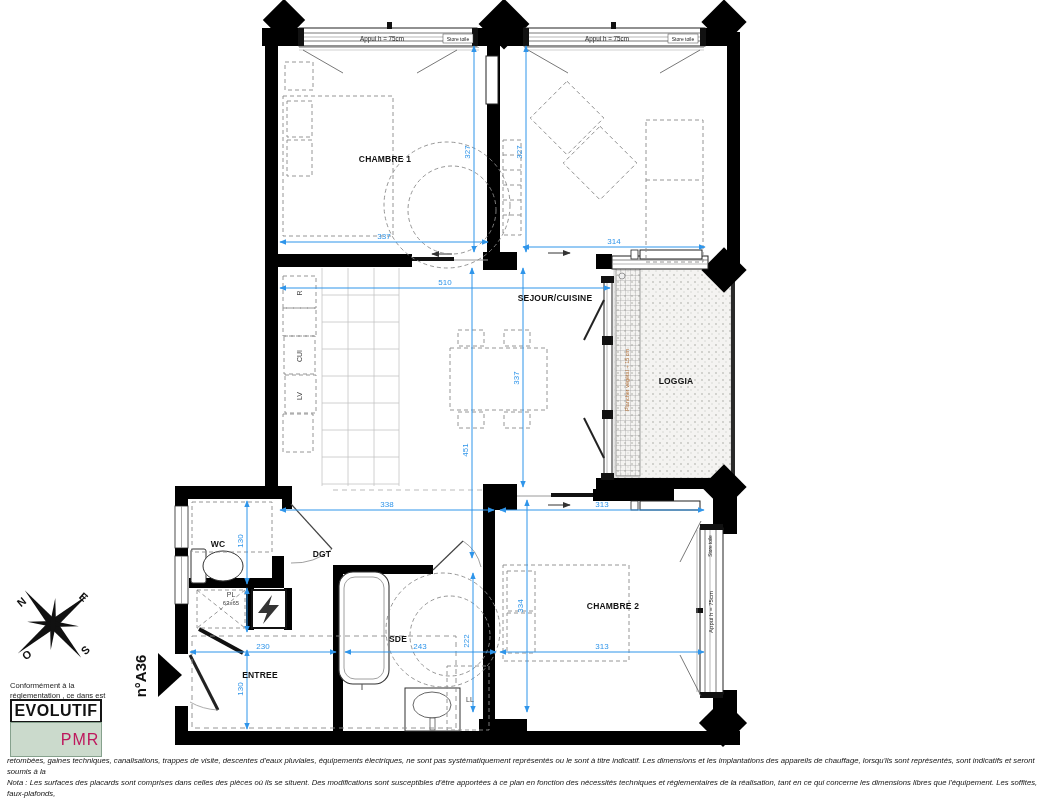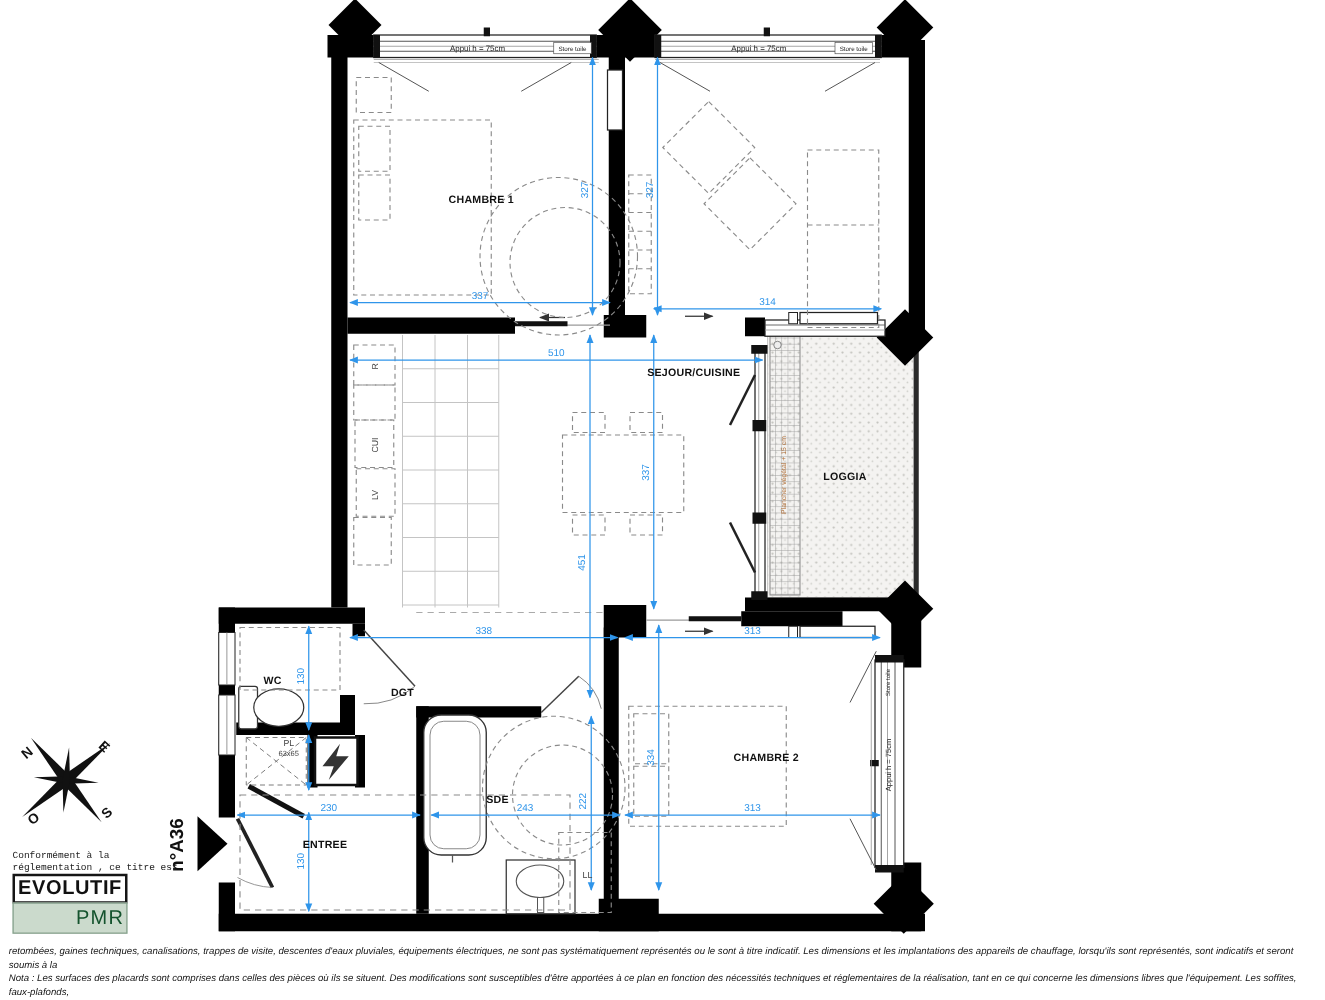--- a/index.html
+++ b/index.html
@@ -5,27 +5,27 @@
   html,body{margin:0;padding:0;background:#fff;}
   body{width:1060px;height:800px;position:relative;overflow:hidden;
        font-family:"Liberation Sans", sans-serif;}
   .stage{position:absolute;inset:0;background:#fff;}
   svg text{font-family:"Liberation Sans", sans-serif;}
   .room-label{font-size:8.5px;font-weight:bold;fill:#111;letter-spacing:.2px;}
   .small-label{font-size:7px;fill:#444;}
   .dim-label{font-size:8px;fill:#2f95ea;}
   .win-label{font-size:6.3px;fill:#222;}
   .tiny-label{font-size:5px;fill:#222;}
-  .conformity{position:absolute;left:10px;top:681px;font-size:7.6px;color:#222;line-height:9.5px;width:140px;font-family:Liberation Mono, monospace;}
+  .conformity{position:absolute;left:10px;top:681px;font-size:7.6px;color:#222;line-height:9.5px;width:140px;}
   .evolutif-box{position:absolute;left:10px;top:699px;width:92px;height:24px;border:2px solid #151515;
      background:#fff;box-sizing:border-box;display:flex;align-items:center;justify-content:center;
      font-size:16px;font-weight:bold;color:#111;letter-spacing:.5px;}
-  .pmr-box{position:absolute;left:10px;top:722px;width:92px;height:25px;border:1px solid #86a18d;
+  .pmr-box{position:absolute;left:10px;top:722px;width:92px;height:35px;border:1px solid #86a18d;
      background:#cbdacc;box-sizing:border-box;display:flex;align-items:center;justify-content:center;
-     font-size:16px;color:#14532d;letter-spacing:1px;padding-left:48px;}
+     font-size:16px;color:#be185d;letter-spacing:1px;padding-left:48px;}
   .footer{position:absolute;left:7px;top:755px;width:1046px;font-size:7.7px;font-style:italic;
      color:#141414;line-height:11px;}
 </style>
 </head>
 <body>
 
 <div class="stage">
 
 <svg width="1060" height="800" viewBox="0 0 1060 800">
   <defs>
@@ -390,21 +390,21 @@
     <text x="24" y="605" font-size="11" font-weight="bold" fill="#111" text-anchor="middle" transform="rotate(-40 24 605)">N</text>
     <text x="81" y="600" font-size="11" font-weight="bold" fill="#111" text-anchor="middle" transform="rotate(42 81 600)">E</text>
     <text x="88" y="653" font-size="11" font-weight="bold" fill="#111" text-anchor="middle" transform="rotate(-42 88 653)">S</text>
     <text x="29" y="658" font-size="11" font-weight="bold" fill="#111" text-anchor="middle" transform="rotate(-35 29 658)">O</text>
   </g>
 </svg>
 
 
 <div class="conformity">
   <div>Conformément à la</div>
-  <div>réglementation , ce titre est</div>
+  <div>réglementation , ce dans est</div>
 </div>
 <div class="evolutif-box">EVOLUTIF</div>
 <div class="pmr-box">PMR</div>
 
 
 <div class="footer">
   <div>retombées, gaines techniques, canalisations, trappes de visite, descentes d'eaux pluviales, équipements électriques, ne sont pas systématiquement représentés ou le sont à titre indicatif. Les dimensions et les implantations des appareils de chauffage, lorsqu'ils sont représentés, sont indicatifs et seront soumis à la</div>
   <div>Nota : Les surfaces des placards sont comprises dans celles des pièces où ils se situent. Des modifications sont susceptibles d'être apportées à ce plan en fonction des nécessités techniques et réglementaires de la réalisation, tant en ce qui concerne les dimensions libres que l'équipement. Les soffites, faux-plafonds,</div>
   <div>conformité de l'étude thermique. La forme des jardins (pente, talus etc.) n'est pas toujours représentée ou l'est à titre indicatif. La végétation éventuellement représentée n'est pas contractuelle. Les éléments de mobilier en pointillés sont positionnés à titre indicatif et ne seront pas fournis.</div>
 </div>

